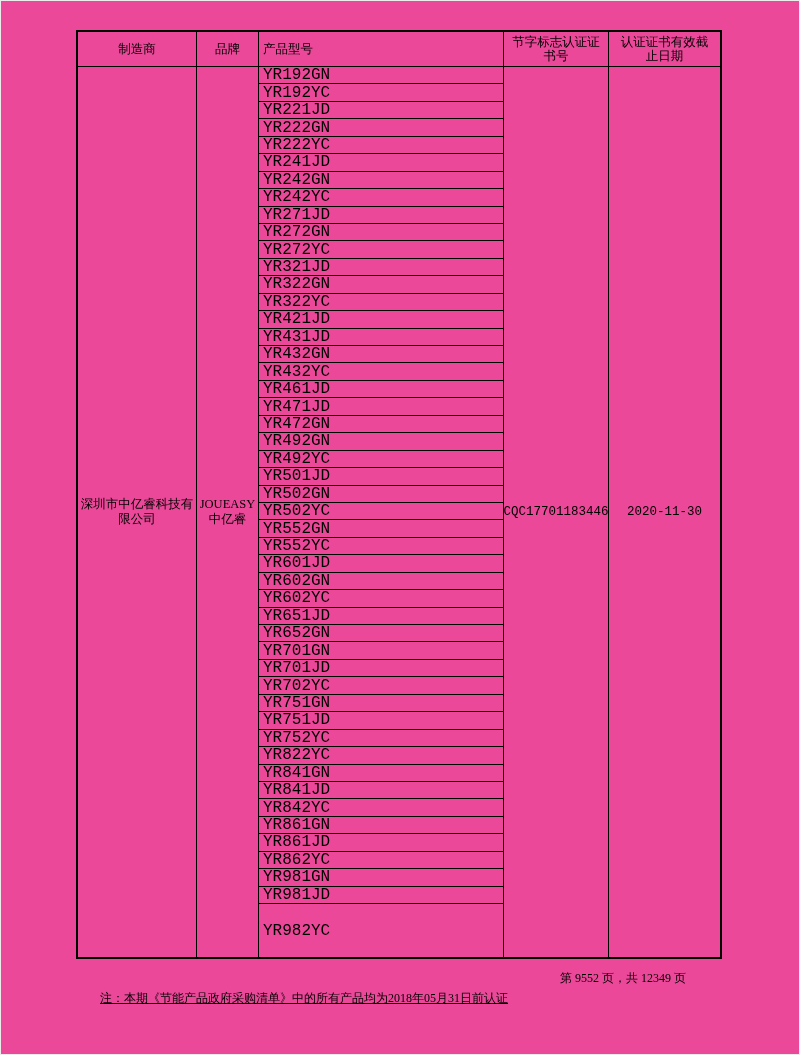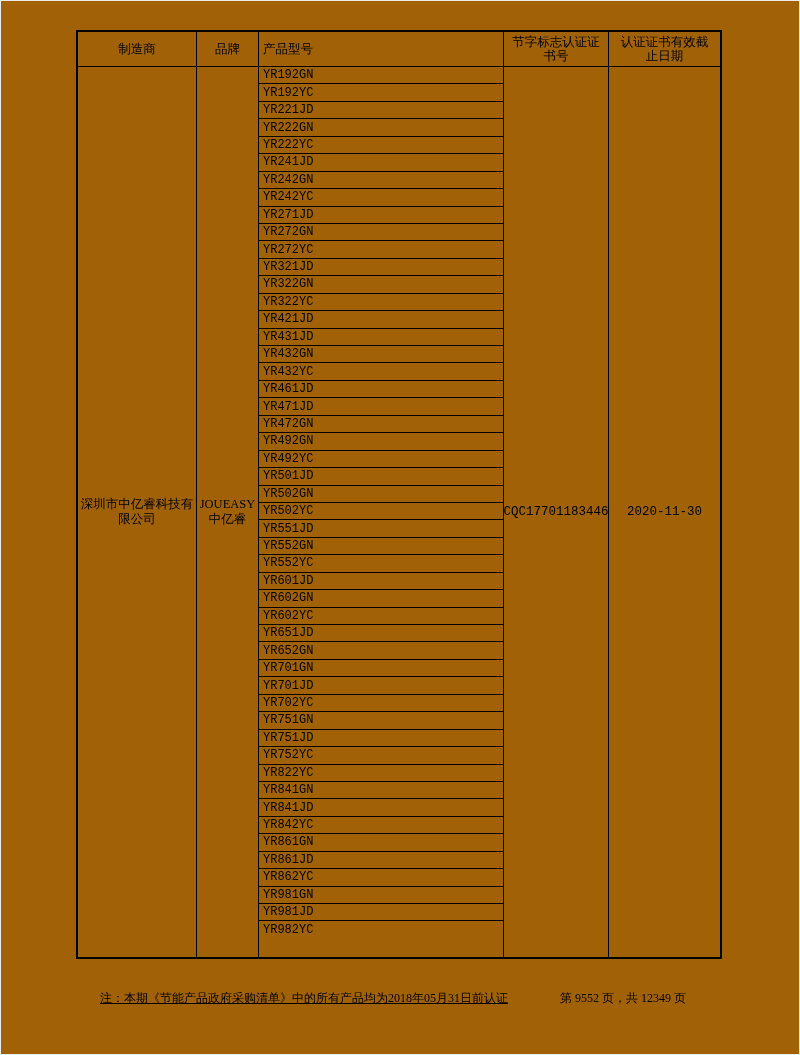--- a/index.html
+++ b/index.html
@@ -5,21 +5,21 @@
   * { margin: 0; padding: 0; box-sizing: border-box; }
   html, body {
     width: 800px; height: 1055px;
     background: #ffffff;
     font-family: "Liberation Serif", "DejaVu Serif", serif;
     color: #000;
   }
   .page {
     position: relative;
     width: 800px; height: 1055px;
-    background: #a16207;
+    background: #ec4899;
     box-shadow: inset 0 0 0 1px #ececec;
     overflow: hidden;
   }
   .tbl {
     position: absolute;
     left: 76px; top: 30px;
     width: 646px;
     border: 2px solid #000;
     display: grid;
     grid-template-columns: 119px 62px 245px 105px 111px;
@@ -56,32 +56,32 @@
   }
   .mono { font-family: "Liberation Mono", "DejaVu Sans Mono", monospace; }
   .model-col { padding: 0; display: block; }
   .mrow {
     height: 17.45px;
     border-bottom: 1px solid #000;
     display: flex;
     align-items: center;
     padding-left: 4px;
     font-family: "Liberation Mono", "DejaVu Sans Mono", monospace;
-    font-size: 12px;
+    font-size: 16px;
   }
-  .mrow:last-child { border-bottom: none; }
+  .mrow:last-child { border-bottom: none; margin-top: 18px; }
   .footer-note {
     position: absolute;
     left: 100px; top: 990px;
     font-size: 12px;
     text-decoration: underline;
   }
   .footer-page {
     position: absolute;
-    left: 560px; top: 990px;
+    left: 560px; top: 970px;
     font-size: 12px;
   }
 </style>
 </head>
 <body>
 
 <div class="page">
 
   <div class="tbl">
 
@@ -117,21 +117,20 @@
         <div class="mrow">YR432GN</div>
         <div class="mrow">YR432YC</div>
         <div class="mrow">YR461JD</div>
         <div class="mrow">YR471JD</div>
         <div class="mrow">YR472GN</div>
         <div class="mrow">YR492GN</div>
         <div class="mrow">YR492YC</div>
         <div class="mrow">YR501JD</div>
         <div class="mrow">YR502GN</div>
         <div class="mrow">YR502YC</div>
-        <div class="mrow">YR551JD</div>
         <div class="mrow">YR552GN</div>
         <div class="mrow">YR552YC</div>
         <div class="mrow">YR601JD</div>
         <div class="mrow">YR602GN</div>
         <div class="mrow">YR602YC</div>
         <div class="mrow">YR651JD</div>
         <div class="mrow">YR652GN</div>
         <div class="mrow">YR701GN</div>
         <div class="mrow">YR701JD</div>
         <div class="mrow">YR702YC</div>

